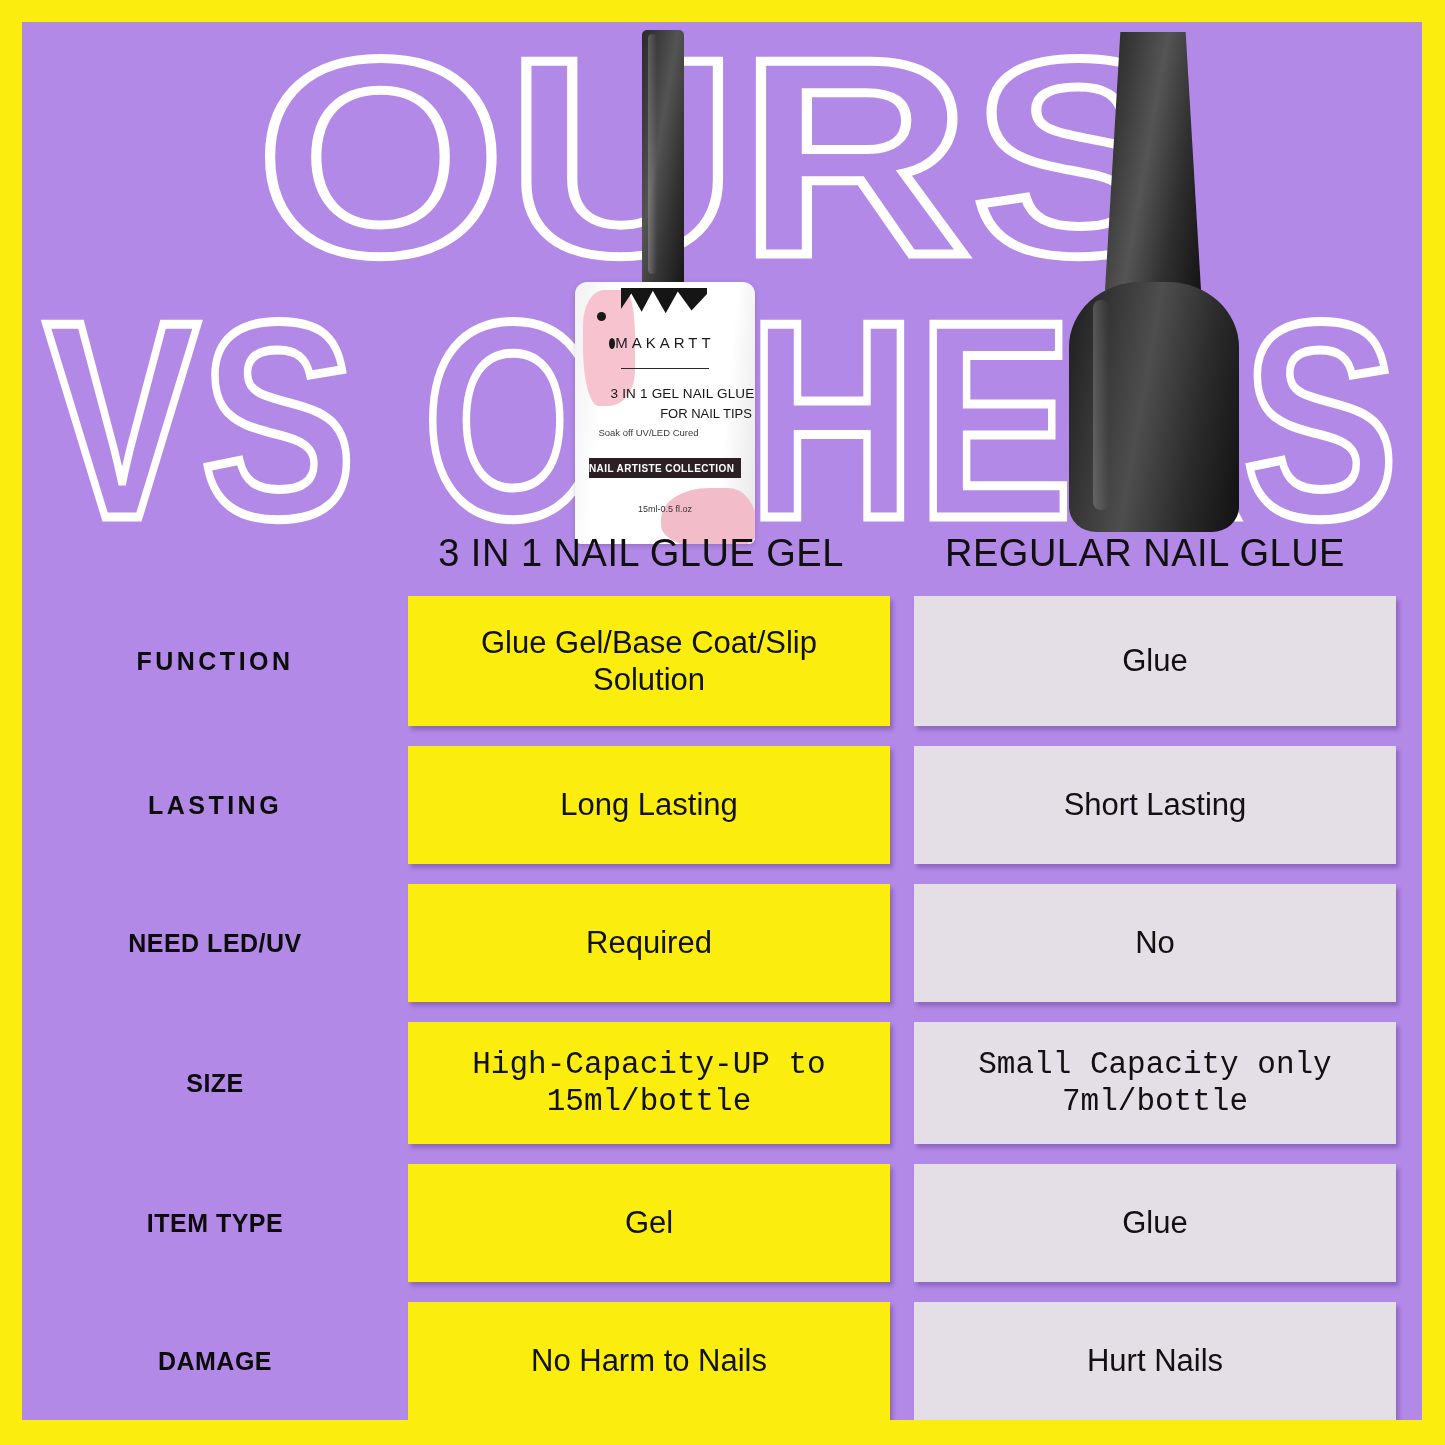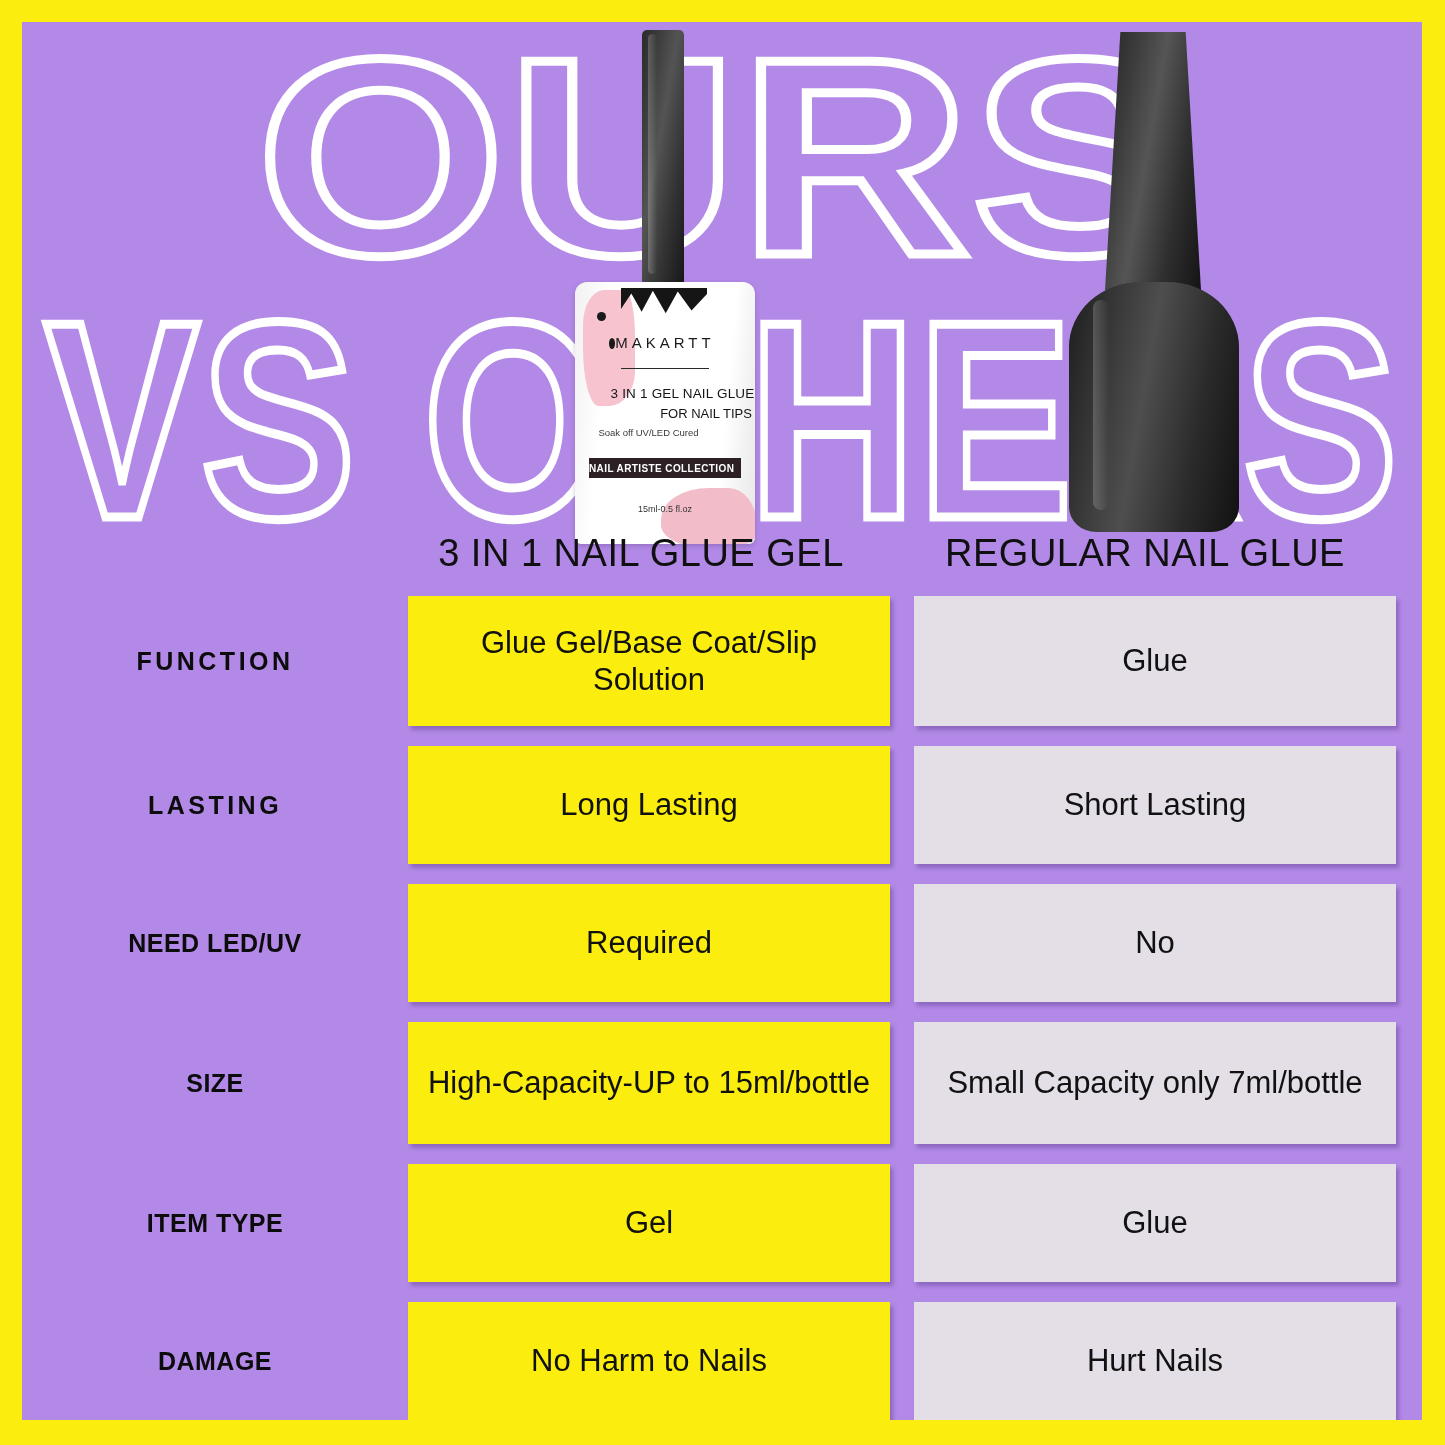--- a/index.html
+++ b/index.html
@@ -199,21 +199,21 @@
     font-size: 31px;
     line-height: 1.2;
     color: #111;
     box-shadow: 3px 4px 4px rgba(90,58,135,0.42);
   }
   .cell.ours   { background: #fbed0d; }
   .cell.others { background: #e4dee6; }
   .gap { background: transparent; }
 
   .r1 .cell { min-height: 130px; }
-  .r4 .cell { min-height: 122px; }
+  .r4 .cell { min-height: 122px; font-family: Liberation Mono, monospace; }
 </style>
 </head>
 <body>
 
 <div id="page">
   <div id="stage">
 
     <div class="headline">
       <svg viewBox="0 0 1400 520" preserveAspectRatio="none">
         <text class="hl-text" x="700" y="232" text-anchor="middle" font-size="280" textLength="930" lengthAdjust="spacingAndGlyphs">OURS</text>

